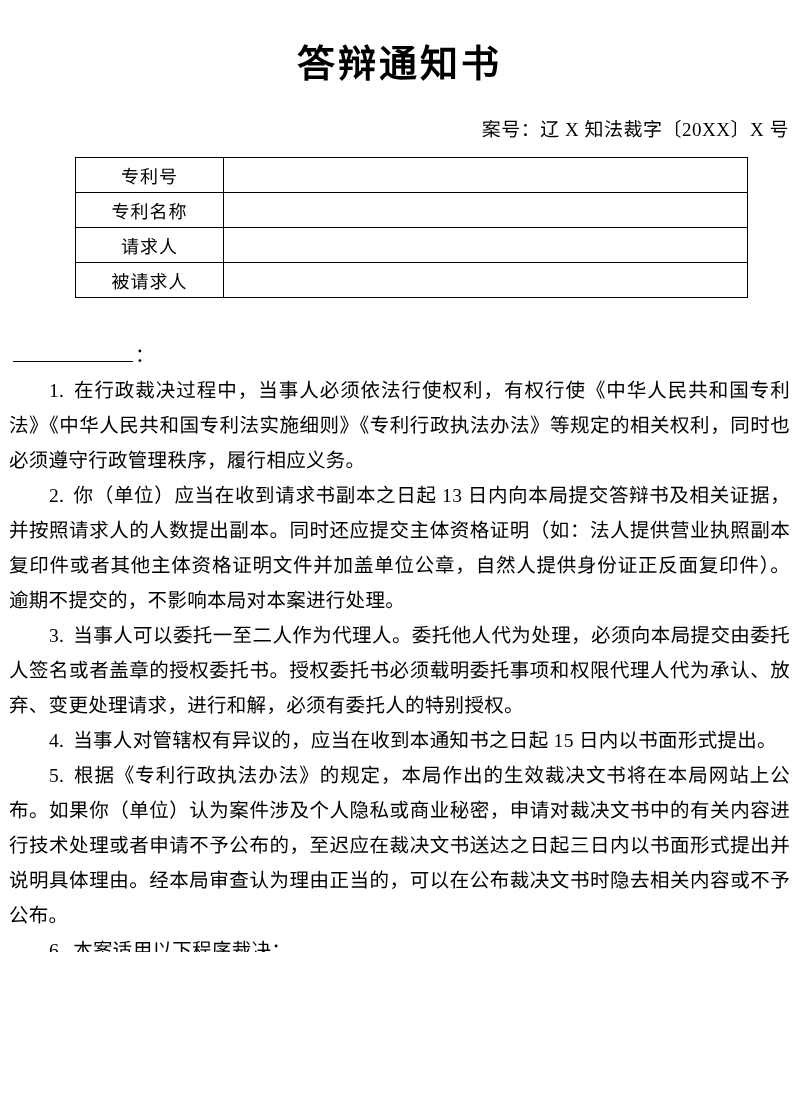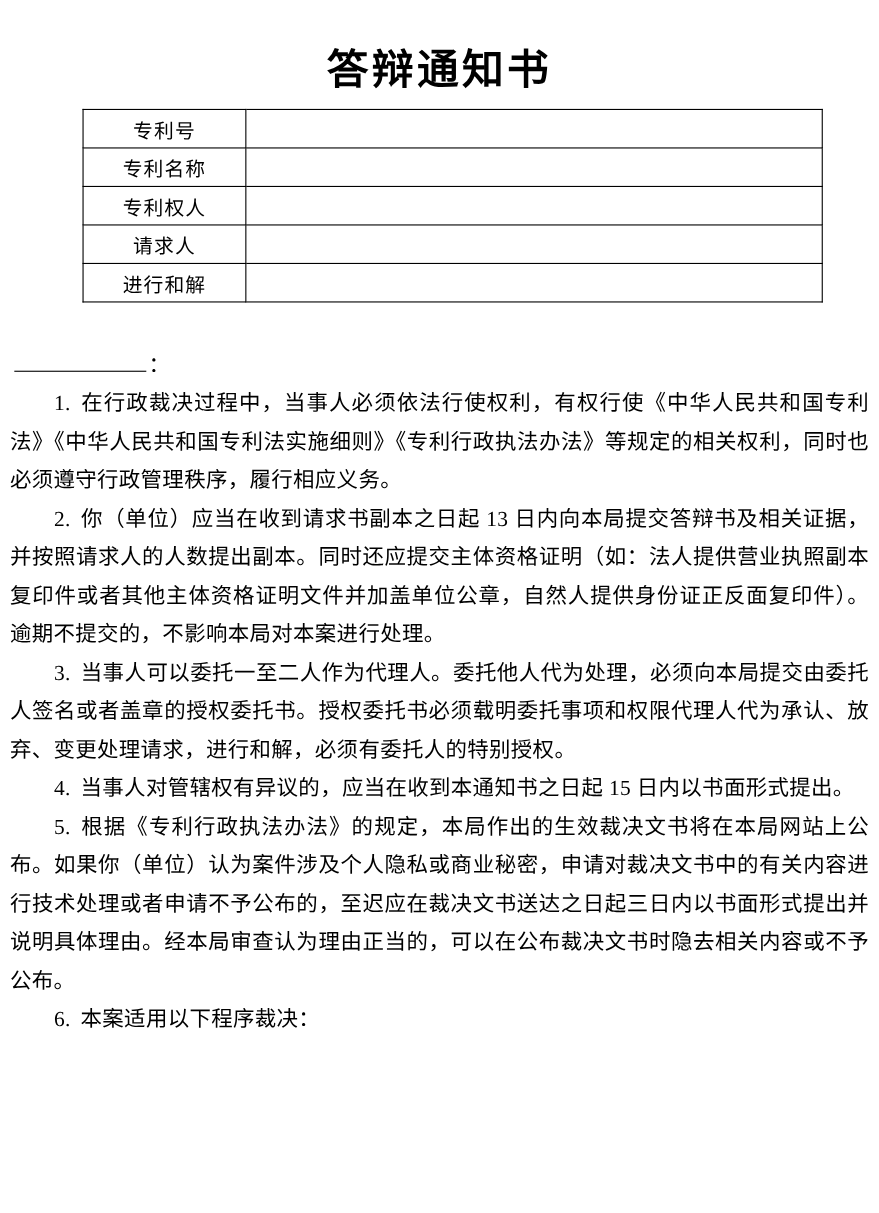--- a/index.html
+++ b/index.html
@@ -81,41 +81,38 @@
   .blank-day   { width: 40px; margin: 0 3px 0 8px; }
   .item-num { margin-right: 9px; }
 </style>
 </head>
 <body>
 
 <div class="page">
 
   <h1 class="doc-title">答辩通知书</h1>
 
+  <div class="case-line">案号：辽 X 知法裁字〔20XX〕X 号</div>
 
   <table class="info-table">
     <tbody>
       <tr>
         <td class="label-cell">专利号</td>
         <td class="value-cell"></td>
       </tr>
       <tr>
         <td class="label-cell">专利名称</td>
         <td class="value-cell"></td>
       </tr>
       <tr>
-        <td class="label-cell">专利权人</td>
-        <td class="value-cell"></td>
-      </tr>
-      <tr>
         <td class="label-cell">请求人</td>
         <td class="value-cell"></td>
       </tr>
       <tr>
-        <td class="label-cell">进行和解</td>
+        <td class="label-cell">被请求人</td>
         <td class="value-cell"></td>
       </tr>
     </tbody>
   </table>
 
   <div class="body-text">
 
     <p class="salutation"><span class="blank blank-salutation"></span><span>：</span></p>
 
 

